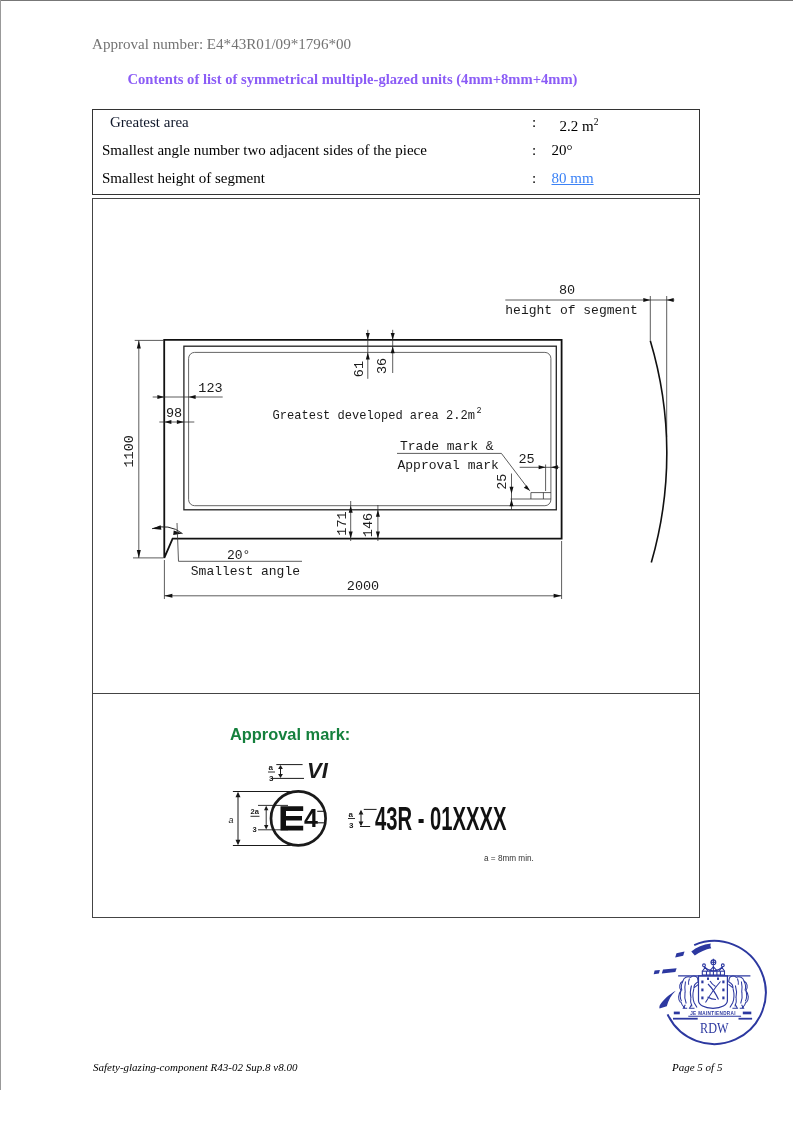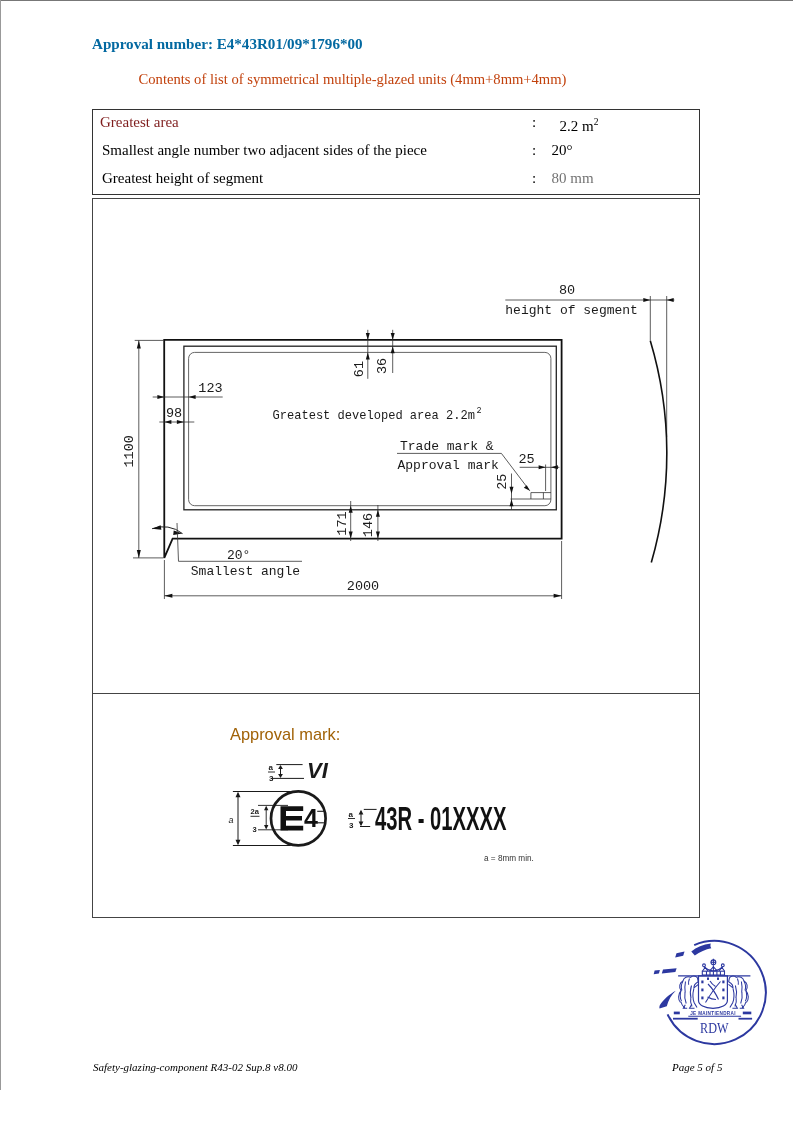--- a/index.html
+++ b/index.html
@@ -8,37 +8,37 @@
   .abs{position:absolute;}
   svg.draw text{font-family:"Liberation Mono", monospace;fill:#1a1a1a;}
 </style>
 </head>
 <body>
 
 <div class="abs" style="left:0;top:0;width:793px;height:1px;background:#777;"></div>
 
 <div class="abs" style="left:0;top:0;width:1px;height:1090px;background:#999;"></div>
 
-<div class="abs" style="left:92px;top:36px;font-size:15.1px;font-weight:bold;color:#0369a1;">Approval&nbsp;number:&nbsp;E4*43R01/09*1796*00</div>
-
-<div class="abs" style="left:0;top:70.5px;width:705px;text-align:center;font-size:14.6px;font-weight:normal;color:#c2410c;">Contents of list of symmetrical multiple-glazed units (4mm+8mm+4mm)</div>
+<div class="abs" style="left:92px;top:36px;font-size:15.1px;font-weight:normal;color:#737373;">Approval&nbsp;number:&nbsp;E4*43R01/09*1796*00</div>
+
+<div class="abs" style="left:0;top:70.5px;width:705px;text-align:center;font-size:14.6px;font-weight:bold;color:#8b5cf6;">Contents of list of symmetrical multiple-glazed units (4mm+8mm+4mm)</div>
 
 <div class="abs" style="left:92px;top:109px;width:606px;height:84px;border:1px solid #333;"></div>
 
-<div class="abs" style="left:100px;top:113.5px;font-size:15px;line-height:17px;color:#7f1d1d;">Greatest area</div>
+<div class="abs" style="left:110px;top:113.5px;font-size:15px;line-height:17px;color:#0f172a;">Greatest area</div>
 <div class="abs" style="left:532px;top:113.5px;font-size:15px;line-height:17px;color:#000;">:</div>
 <div class="abs" style="left:551.5px;top:113.5px;font-size:15px;line-height:17px;color:#000;margin-left:8px;">2.2 m<sup style="font-size:9.5px;">2</sup></div>
 
 <div class="abs" style="left:102px;top:141.8px;font-size:15px;line-height:17px;color:#000;">Smallest angle number two adjacent sides of the piece</div>
 <div class="abs" style="left:532px;top:141.8px;font-size:15px;line-height:17px;color:#000;">:</div>
 <div class="abs" style="left:551.5px;top:141.8px;font-size:15px;line-height:17px;color:#000;">20°</div>
 
-<div class="abs" style="left:102px;top:170.3px;font-size:15px;line-height:17px;color:#000;">Greatest height of segment</div>
+<div class="abs" style="left:102px;top:170.3px;font-size:15px;line-height:17px;color:#000;">Smallest height of segment</div>
 <div class="abs" style="left:532px;top:170.3px;font-size:15px;line-height:17px;color:#000;">:</div>
-<div class="abs" style="left:551.5px;top:170.3px;font-size:15px;line-height:17px;color:#737373;">80 mm</div>
+<div class="abs" style="left:551.5px;top:170.3px;font-size:15px;line-height:17px;color:#3b82f6;text-decoration:underline;">80 mm</div>
 
 <svg class="abs draw" style="left:0;top:0;" width="793" height="700" viewBox="0 0 793 700">
 
   <g>
       <rect x="92.5" y="198.5" width="607" height="495" fill="none" stroke="#444" stroke-width="1"></rect>
     </g>
 
   <g>
   <path d="M164.2,339.9 H561.6 V538.6 H172.6 L164.3,557.9 Z" fill="none" stroke="#111" stroke-width="1.8"></path>
   </g>
@@ -198,21 +198,21 @@
     <path d="M666.7,300 l7,-2 l0,4 Z" fill="#111" stroke="none"></path>
   </g>
 
   <g>
       <path d="M650.3,340.7 A392,392 0 0 1 651.3,562.5" fill="none" stroke="#111" stroke-width="1.6"></path>
     </g>
 </svg>
 
 <div class="abs" style="left:92px;top:693px;width:606px;height:224px;border:1px solid #444;border-top:none;"></div>
 
-<div class="abs" style="left:230px;top:724.8px;font-family:'Liberation Sans',sans-serif;font-size:16.4px;font-weight:normal;color:#a16207;">Approval mark:</div>
+<div class="abs" style="left:230px;top:724.8px;font-family:'Liberation Sans',sans-serif;font-size:16.4px;font-weight:bold;color:#15803d;">Approval mark:</div>
 
 <svg class="abs" style="left:0;top:0;" width="793" height="1122" viewBox="0 0 793 1122">
 
   <g stroke="#1a1a1a" stroke-width="1">
     <line x1="276.3" y1="764.6" x2="302.6" y2="764.6"></line>
     <line x1="272" y1="778.4" x2="304" y2="778.4"></line>
     <line x1="280.5" y1="766.5" x2="280.5" y2="776.5"></line>
     <path d="M280.5,764.9 l-2.4,4.2 l4.8,0 Z" fill="#1a1a1a" stroke="none"></path>
     <path d="M280.5,778.1 l-2.4,-4.2 l4.8,0 Z" fill="#1a1a1a" stroke="none"></path>
   </g>

